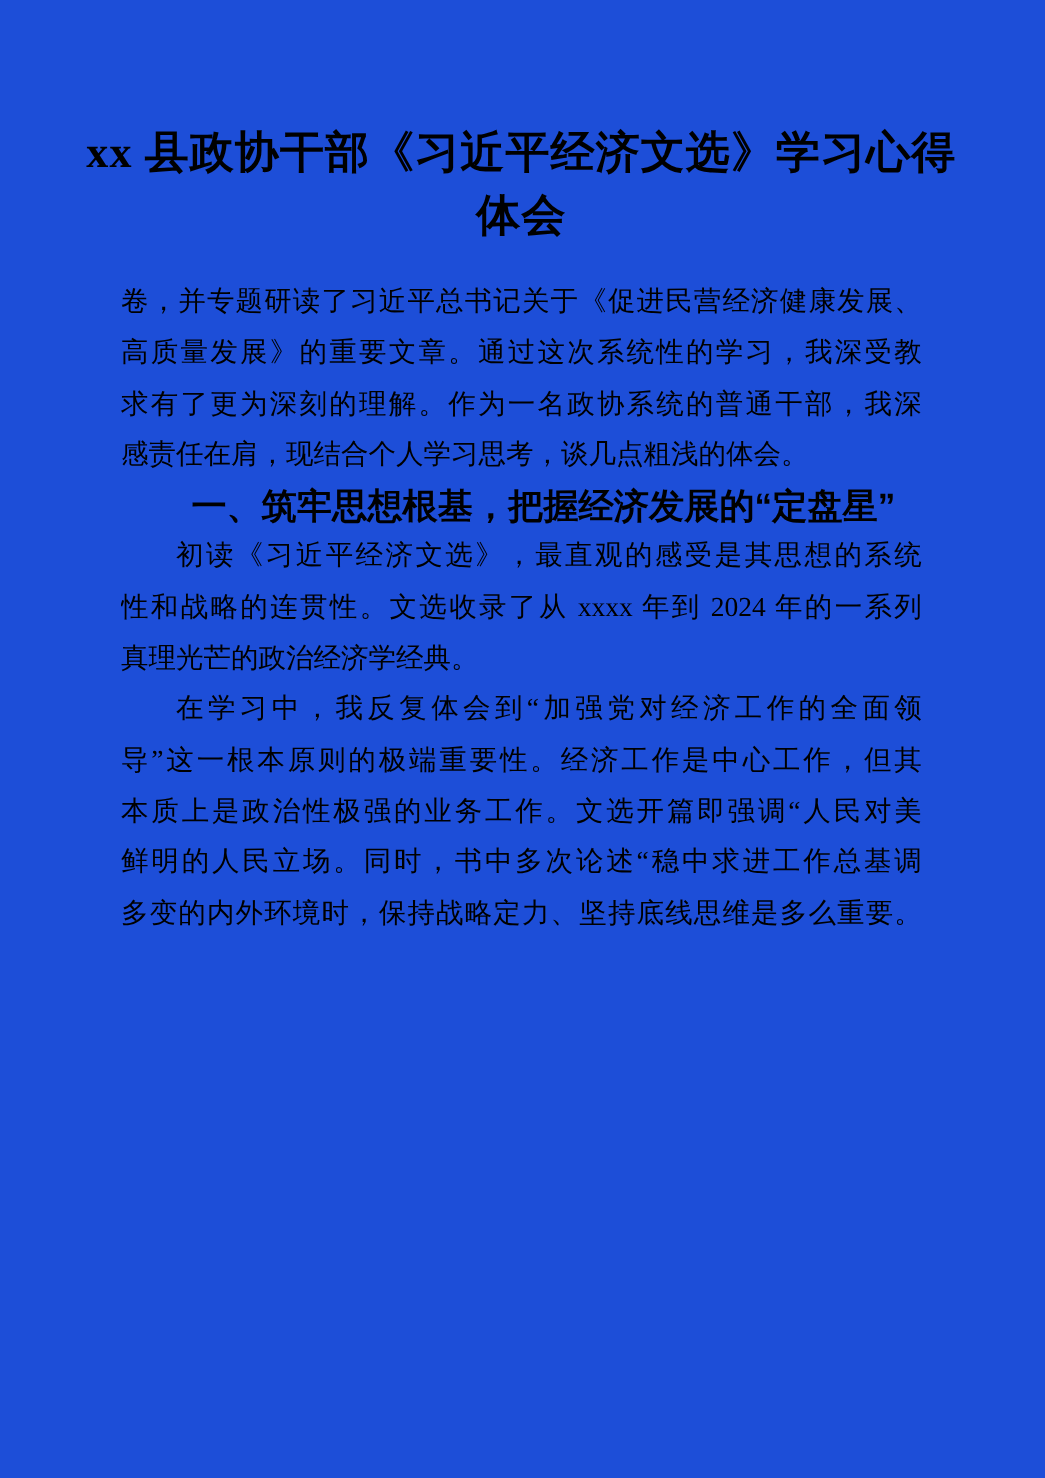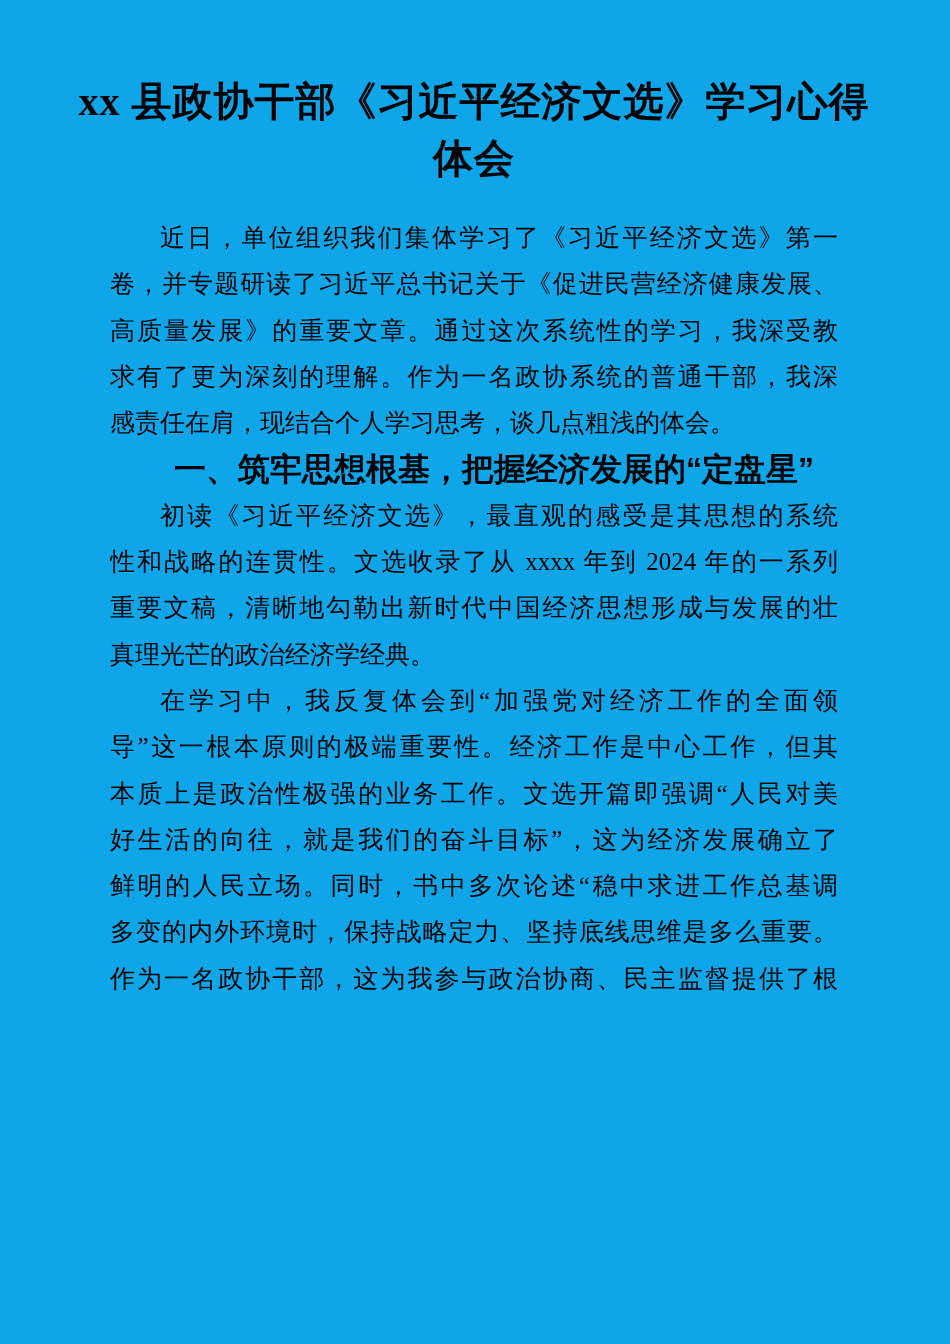--- a/index.html
+++ b/index.html
@@ -5,23 +5,23 @@
   html, body {
     margin: 0;
     padding: 0;
     background: #ffffff;
   }
   .page {
     position: relative;
     width: 950px;
     height: 1344px;
     margin: 0 auto;
-    background: #0ea5e9;
+    background: #1d4ed8;
     box-sizing: border-box;
-    padding: 73px 112px 0 110px;
+    padding: 110px 112px 0 110px;
     overflow: hidden;
     color: #000000;
   }
   
   .doc-title {
     margin: 0 -60px 28px -60px;
     text-align: center;
     font-family: "Liberation Serif", "DejaVu Serif", serif;
     font-weight: bold;
     font-size: 40px;
@@ -56,31 +56,27 @@
 </style>
 </head>
 <body>
 
 <div class="page">
   <h1 class="doc-title">
     <span class="title-line">xx 县政协干部《习近平经济文选》学习心得</span>
     <span class="title-line">体会</span>
   </h1>
   <div class="doc-body">
-      <div class="line indent justify">近日，单位组织我们集体学习了《习近平经济文选》第一</div>
       <div class="line justify">卷，并专题研读了习近平总书记关于《促进民营经济健康发展、</div>
       <div class="line justify">高质量发展》的重要文章。通过这次系统性的学习，我深受教</div>
       <div class="line justify">求有了更为深刻的理解。作为一名政协系统的普通干部，我深</div>
       <div class="line">感责任在肩，现结合个人学习思考，谈几点粗浅的体会。</div>
       <div class="line heading indent">一、筑牢思想根基，把握经济发展的“定盘星”</div>
       <div class="line indent justify">初读《习近平经济文选》，最直观的感受是其思想的系统</div>
       <div class="line justify">性和战略的连贯性。文选收录了从 xxxx 年到 2024 年的一系列</div>
-      <div class="line justify">重要文稿，清晰地勾勒出新时代中国经济思想形成与发展的壮</div>
       <div class="line">真理光芒的政治经济学经典。</div>
       <div class="line indent justify">在学习中，我反复体会到“加强党对经济工作的全面领</div>
       <div class="line justify">导”这一根本原则的极端重要性。经济工作是中心工作，但其</div>
       <div class="line justify">本质上是政治性极强的业务工作。文选开篇即强调“人民对美</div>
-      <div class="line justify">好生活的向往，就是我们的奋斗目标”，这为经济发展确立了</div>
       <div class="line justify">鲜明的人民立场。同时，书中多次论述“稳中求进工作总基调</div>
       <div class="line justify">多变的内外环境时，保持战略定力、坚持底线思维是多么重要。</div>
-      <div class="line justify">作为一名政协干部，这为我参与政治协商、民主监督提供了根</div>
     </div>
 </div>
 
 </body></html>

